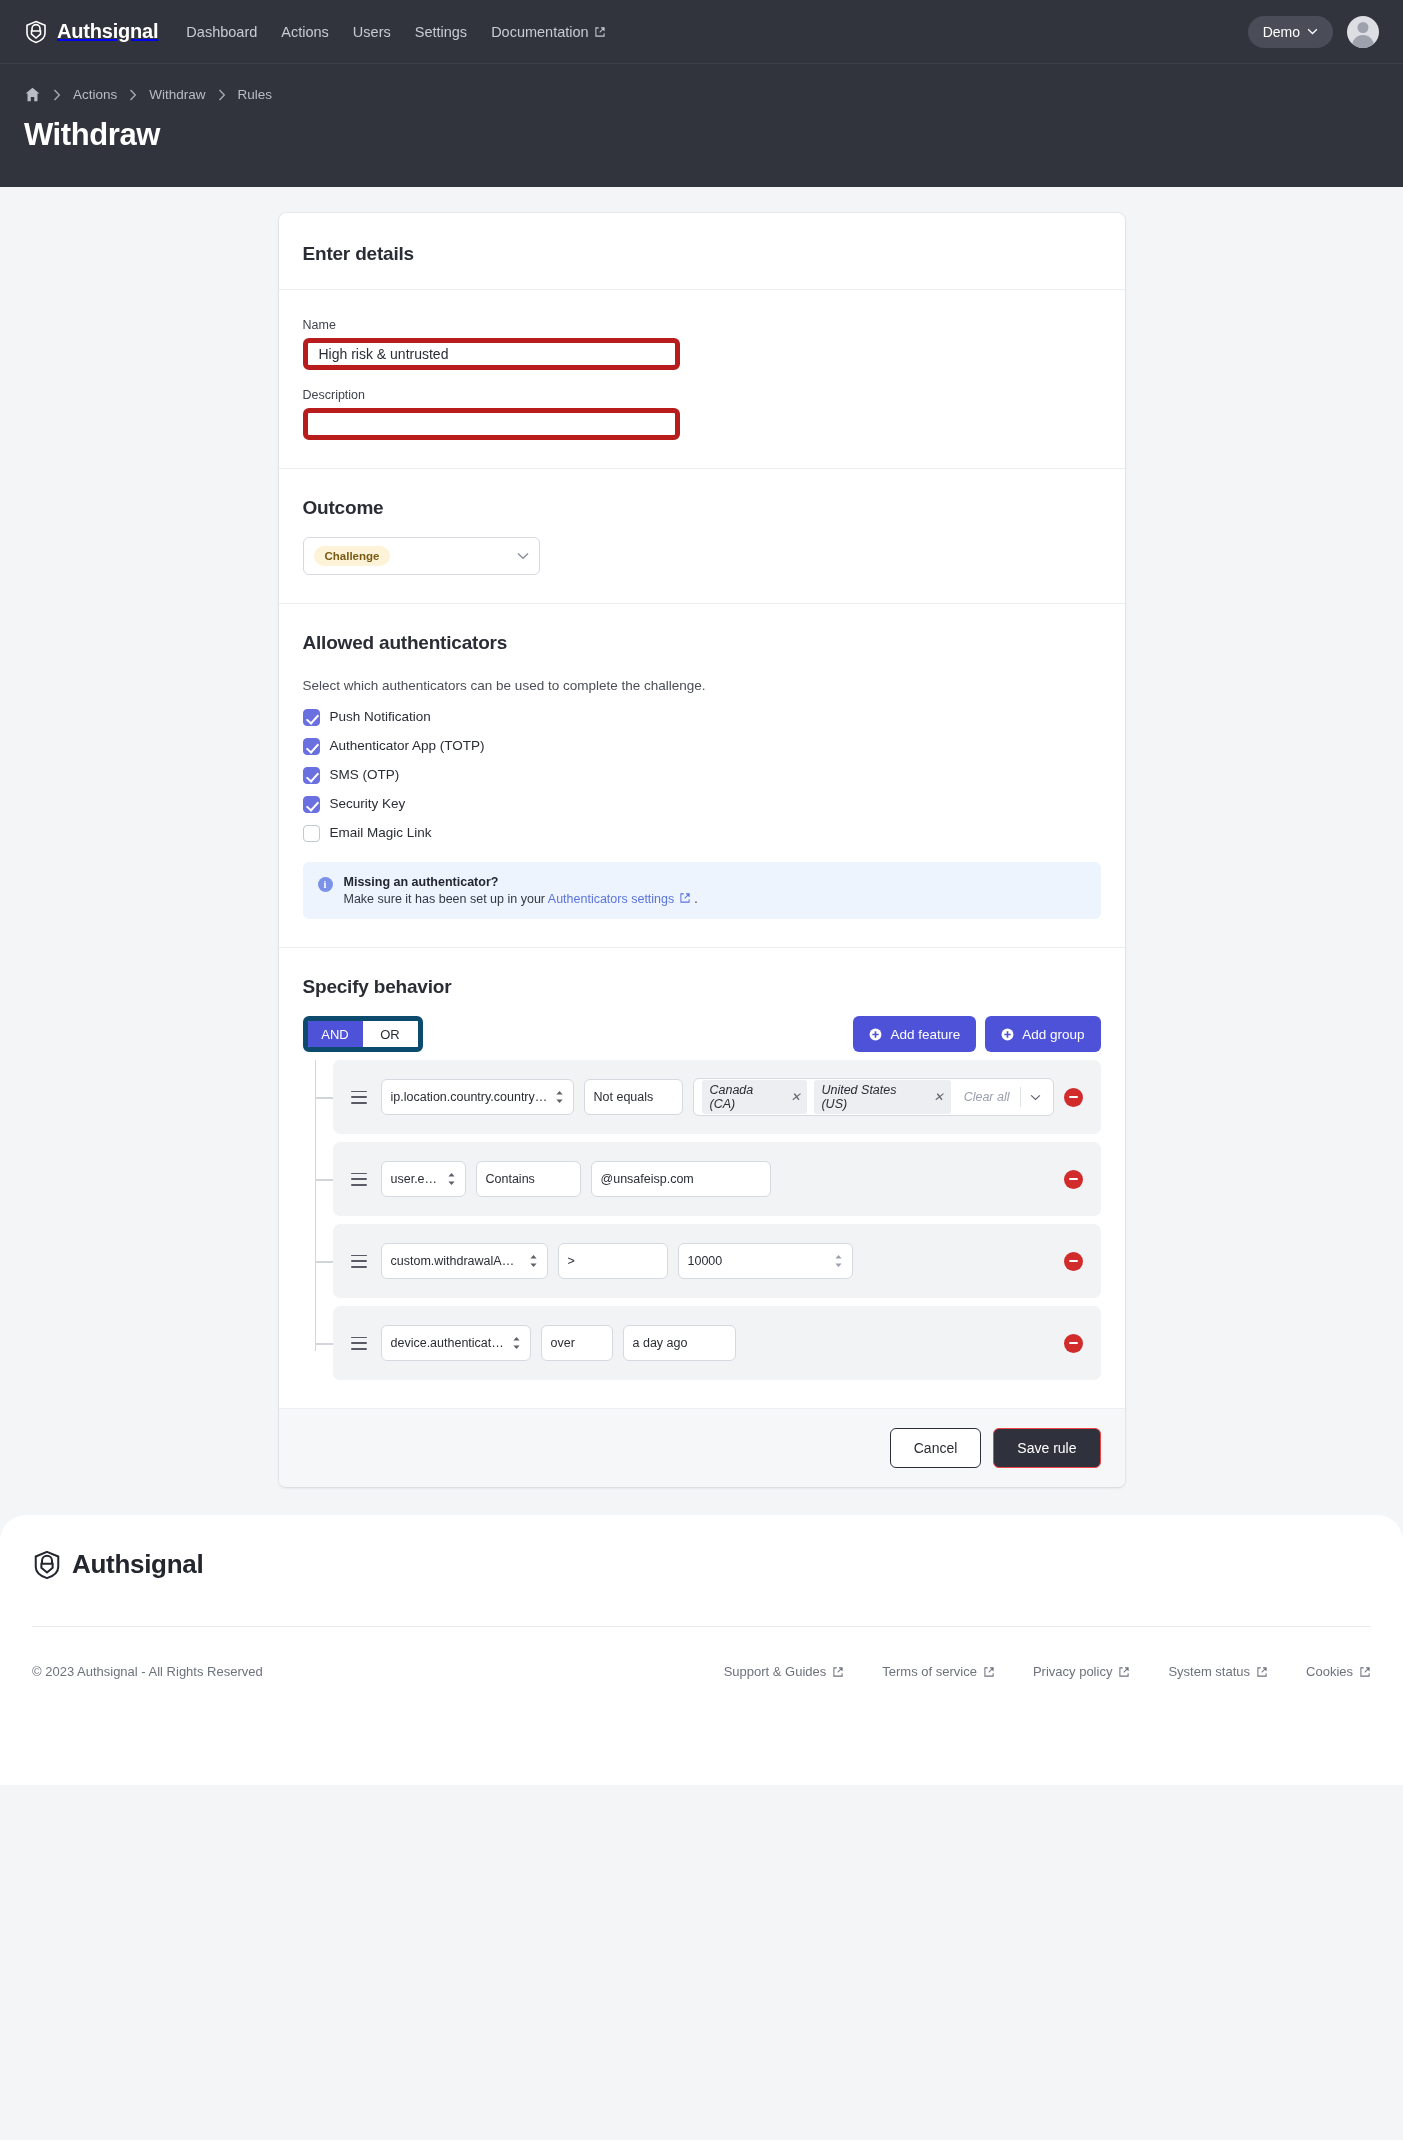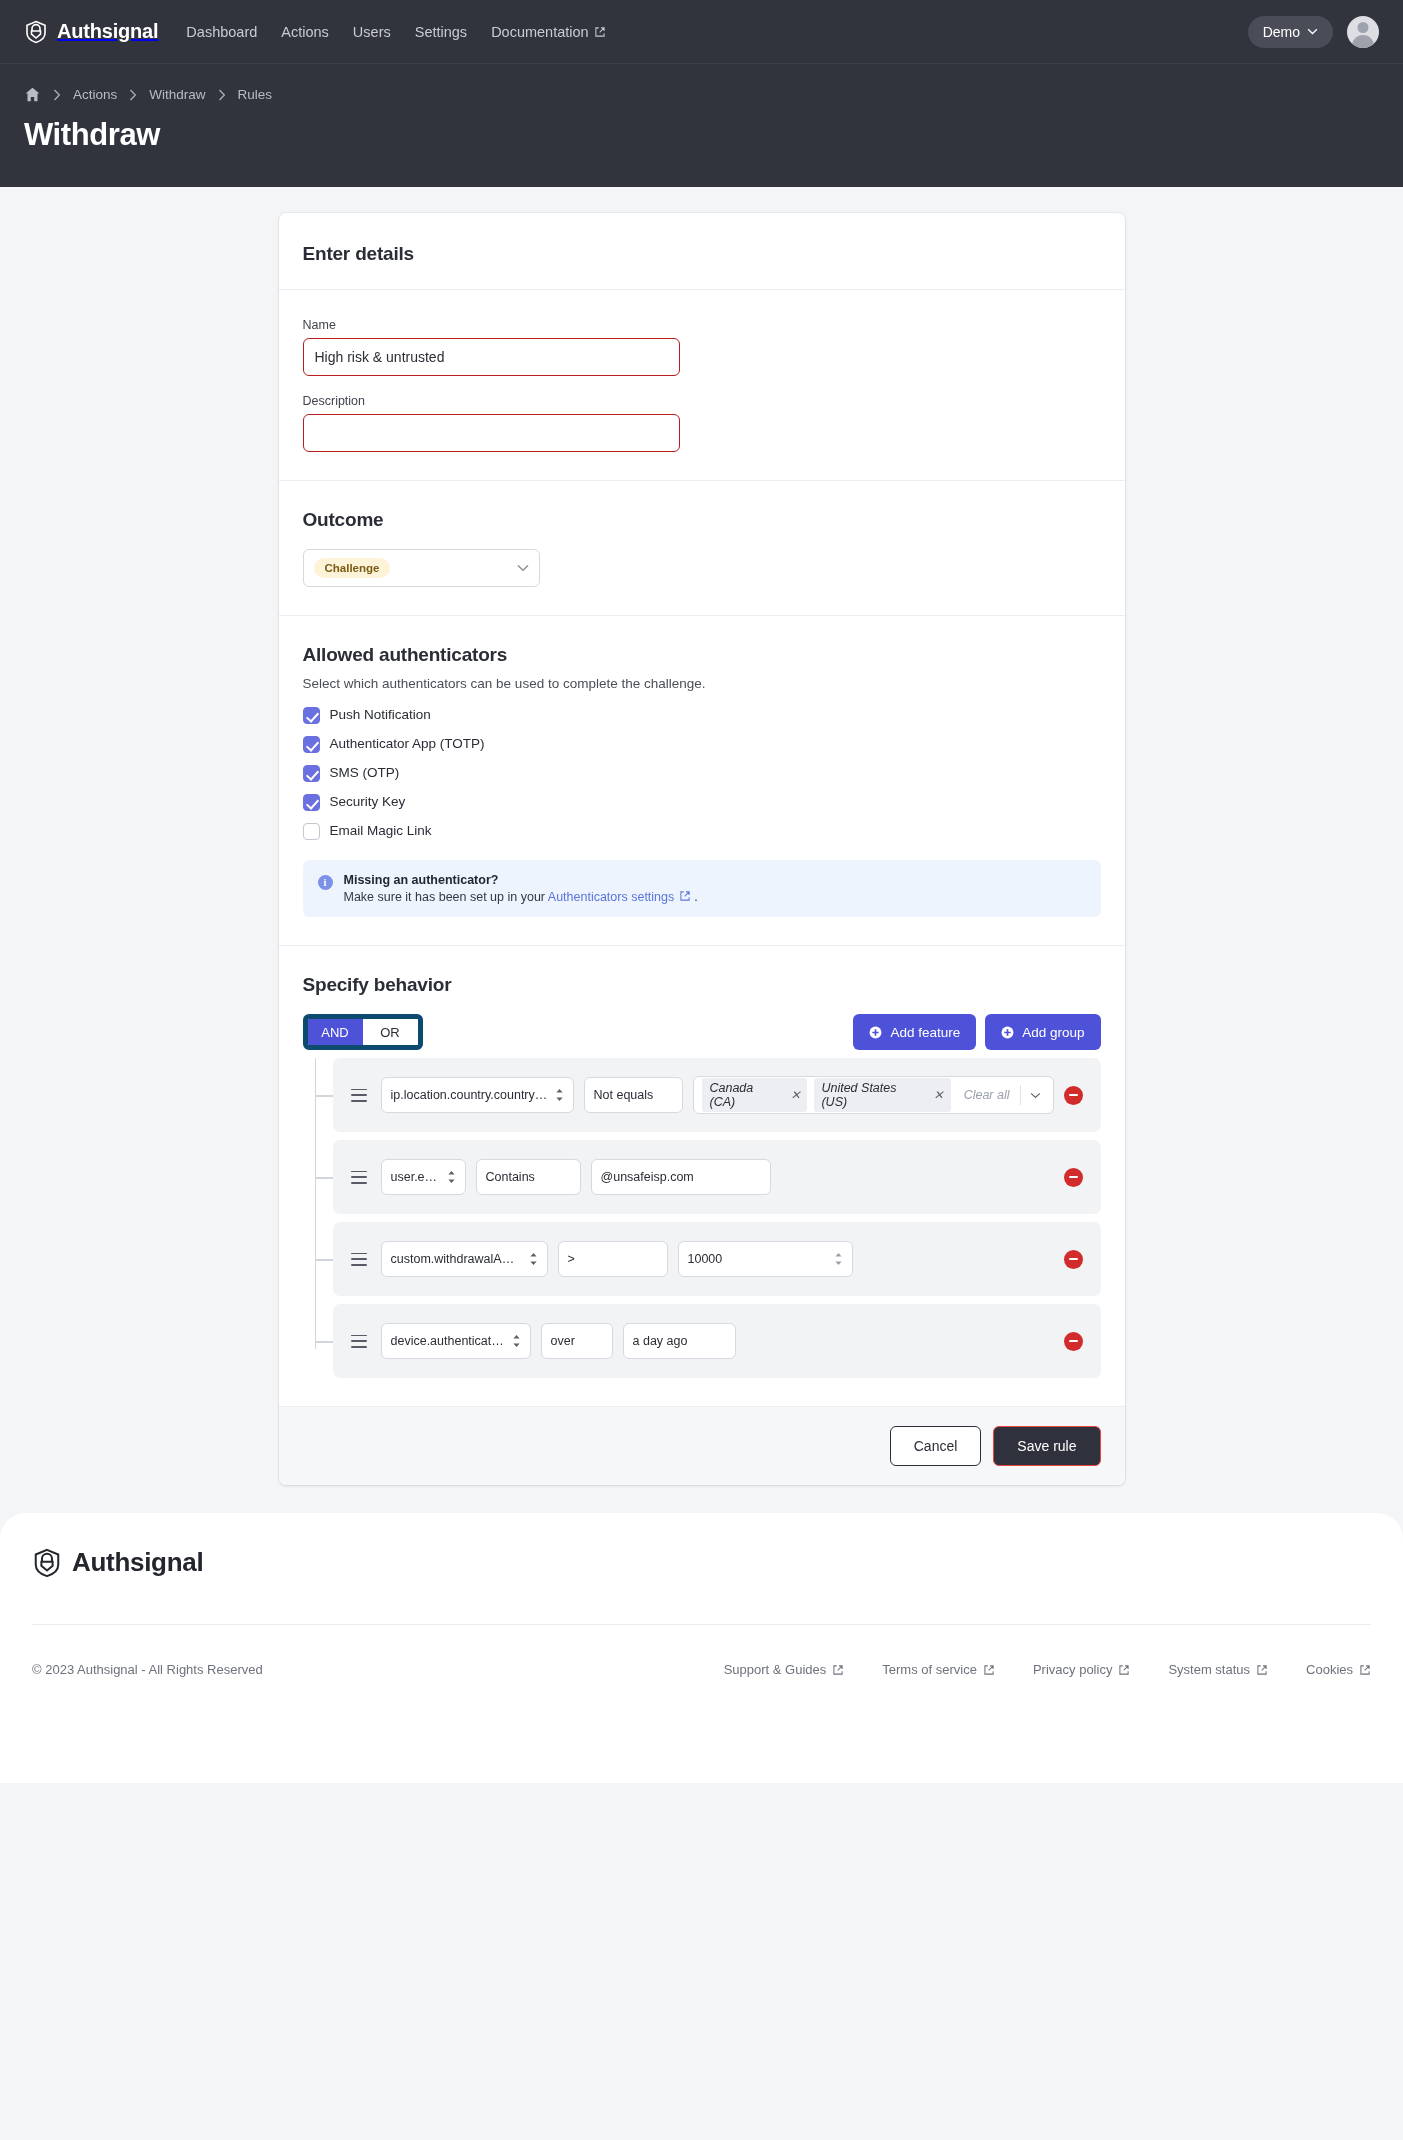--- a/index.html
+++ b/index.html
@@ -57,21 +57,21 @@
   }
   .sect{ padding:28px 24px; border-bottom:1px solid #eceef1;}
   .sect:last-child{ border-bottom:none;}
   .sect-hd{ font-size:19px; font-weight:700; margin:0; letter-spacing:-0.2px;}
   .sect-pad-hd{ padding:30px 24px 24px 24px; border-bottom:1px solid #eceef1;}
 
   .field{ margin-bottom:18px;}
   .field:last-child{margin-bottom:0;}
   .flabel{ display:block; font-size:12.5px; color:#41444e; margin-bottom:6px;}
   .finput{
-    width:377px; height:38px; border:1px solid #b91c1c; border-radius:6px;
+    width:377px; height:32px; border:5px solid #b91c1c; border-radius:6px;
     padding:0 11px; font-size:14px; font-family:inherit; color:#2b2d36;
     background:#fff; outline:none;
   }
   .finput::placeholder{color:#9aa0ab;}
 
   .sect-sub{ font-size:13.5px; color:#4b4e58; margin:0 0 16px 0;}
 
   
   .outcome-select{
     width:237px; height:38px; border:1px solid #d6d9e0; border-radius:6px;
@@ -285,21 +285,21 @@
       <h2 class="sect-hd" style="margin-bottom:18px">Outcome</h2>
       <div class="outcome-select">
         <span class="pill-challenge">Challenge</span>
         <svg class="sel-chev" viewBox="0 0 12 8">
             <path d="M1 1.5 6 6.3l5-4.8" fill="none" stroke="#8a8f9a" stroke-width="1.4"></path>
           </svg>
       </div>
     </div>
 
     <div class="sect">
-      <h2 class="sect-hd" style="margin-bottom:10px">Allowed authenticators</h2>
+      <h2 class="sect-hd" style="margin-bottom:24px">Allowed authenticators</h2>
       <p class="sect-sub">Select which authenticators can be used to complete the challenge.</p>
 
       <div class="cbrow">
         <span class="cbox on"></span>
         <span class="cblabel">Push Notification</span>
       </div>
       <div class="cbrow">
         <span class="cbox on"></span>
         <span class="cblabel">Authenticator App (TOTP)</span>
       </div>

